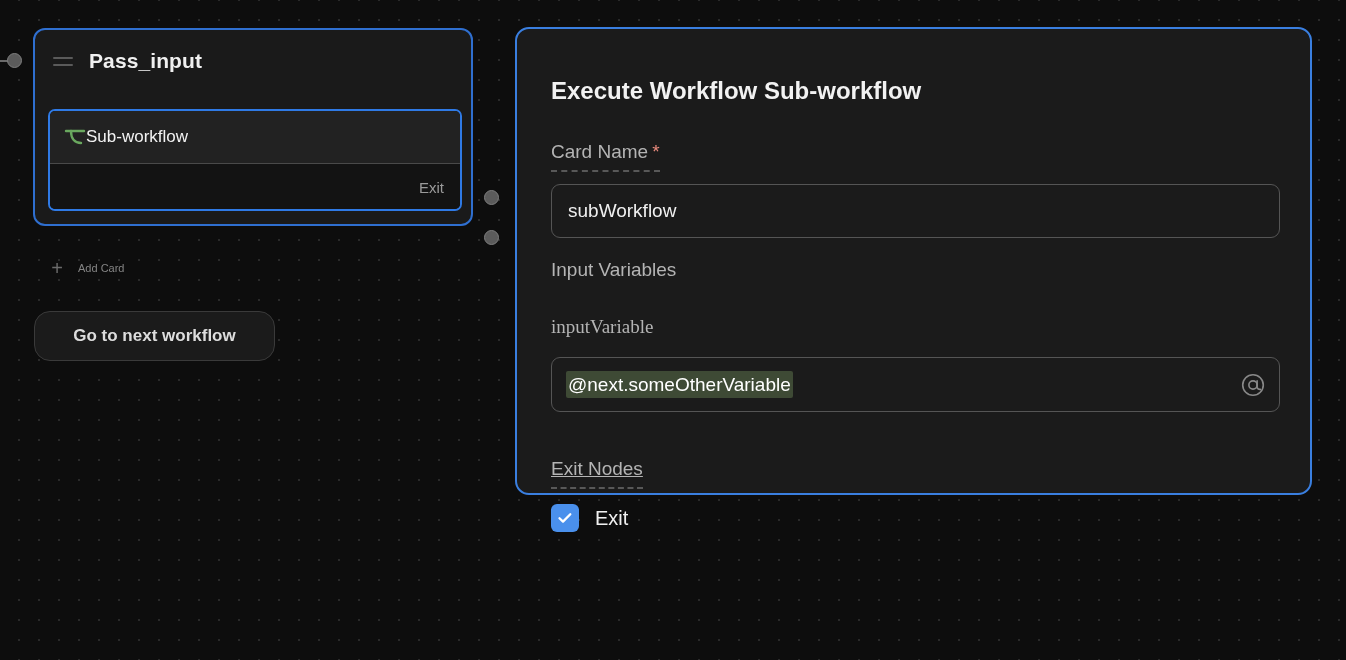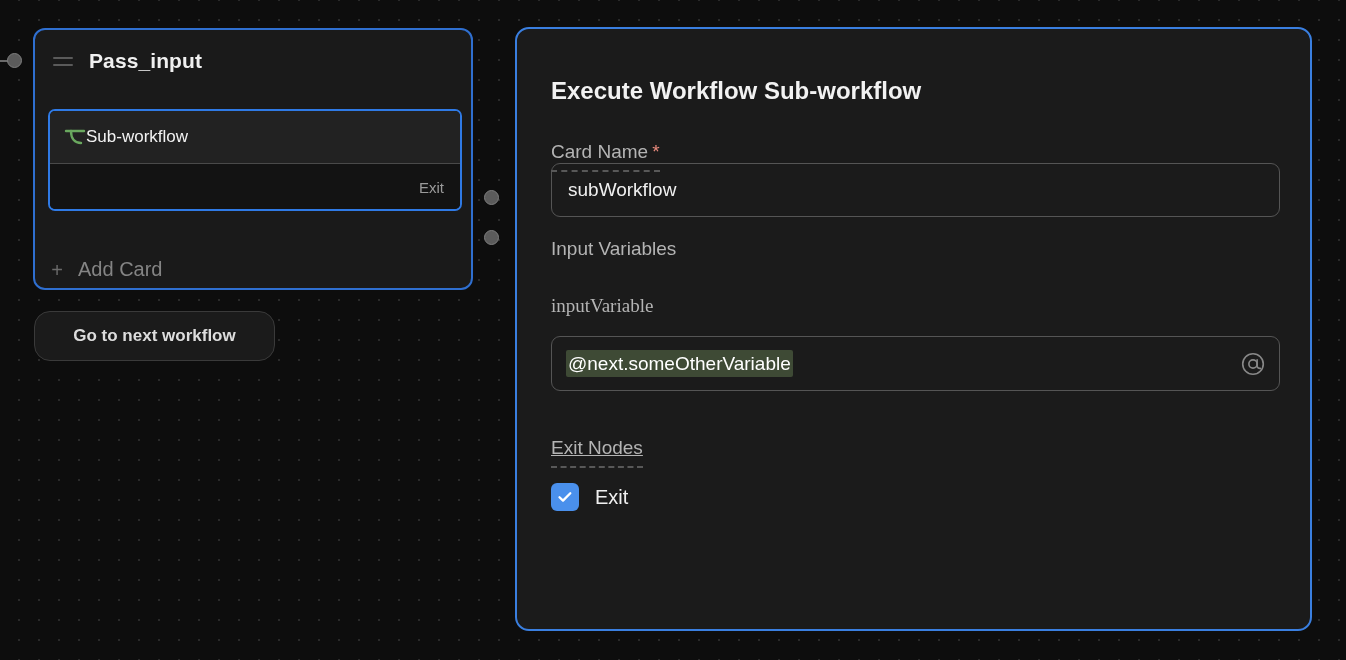--- a/index.html
+++ b/index.html
@@ -22,21 +22,21 @@
     background-size: 20px 20px;
     background-position: 9px 10px;
   }
 
   
   #node-pass-input {
     position: absolute;
     left: 33px;
     top: 28px;
     width: 440px;
-    height: 262px;
+    height: 198px;
     background: #1a1a1a;
     border: 2px solid #2f6fd0;
     border-radius: 12px;
     padding: 0;
   }
 
   .node-header {
     display: flex;
     align-items: center;
     height: 62px;
@@ -120,21 +120,21 @@
     cursor: pointer;
   }
   .add-plus {
     font-size: 20px;
     color: #6b6b6b;
     line-height: 1;
     width: 14px;
     text-align: center;
   }
   .add-card-label {
-    font-size: 20px;
+    font-size: 11px;
     color: #848484;
   }
 
   
   #goto-btn {
     position: absolute;
     left: 34px;
     top: 311px;
     width: 241px;
     height: 50px;
@@ -169,21 +169,21 @@
     height: 2px;
     background: #6a6a6a;
   }
 
   
   #properties-panel {
     position: absolute;
     left: 515px;
     top: 27px;
     width: 797px;
-    height: 604px;
+    height: 468px;
     background: #1b1b1b;
     border: 2px solid #3a7fe0;
     border-radius: 14px;
     padding: 0 34px;
   }
 
   .panel-title {
     margin-top: 48px;
     font-size: 24px;
     font-weight: bold;
@@ -206,20 +206,21 @@
   .field-label.dashed::after {
     content: "";
     position: absolute;
     left: 0;
     bottom: -9px;
     width: 100%;
     border-bottom: 2px dashed #585858;
   }
 
   .text-input {
+    margin-top: 21px;
     width: 729px;
     height: 54px;
     background: #1b1b1b;
     border: 1px solid #555555;
     border-radius: 9px;
     color: #f0f0f0;
     font-family: "Liberation Sans", sans-serif;
     font-size: 19px;
     padding: 0 16px;
     outline: none;

